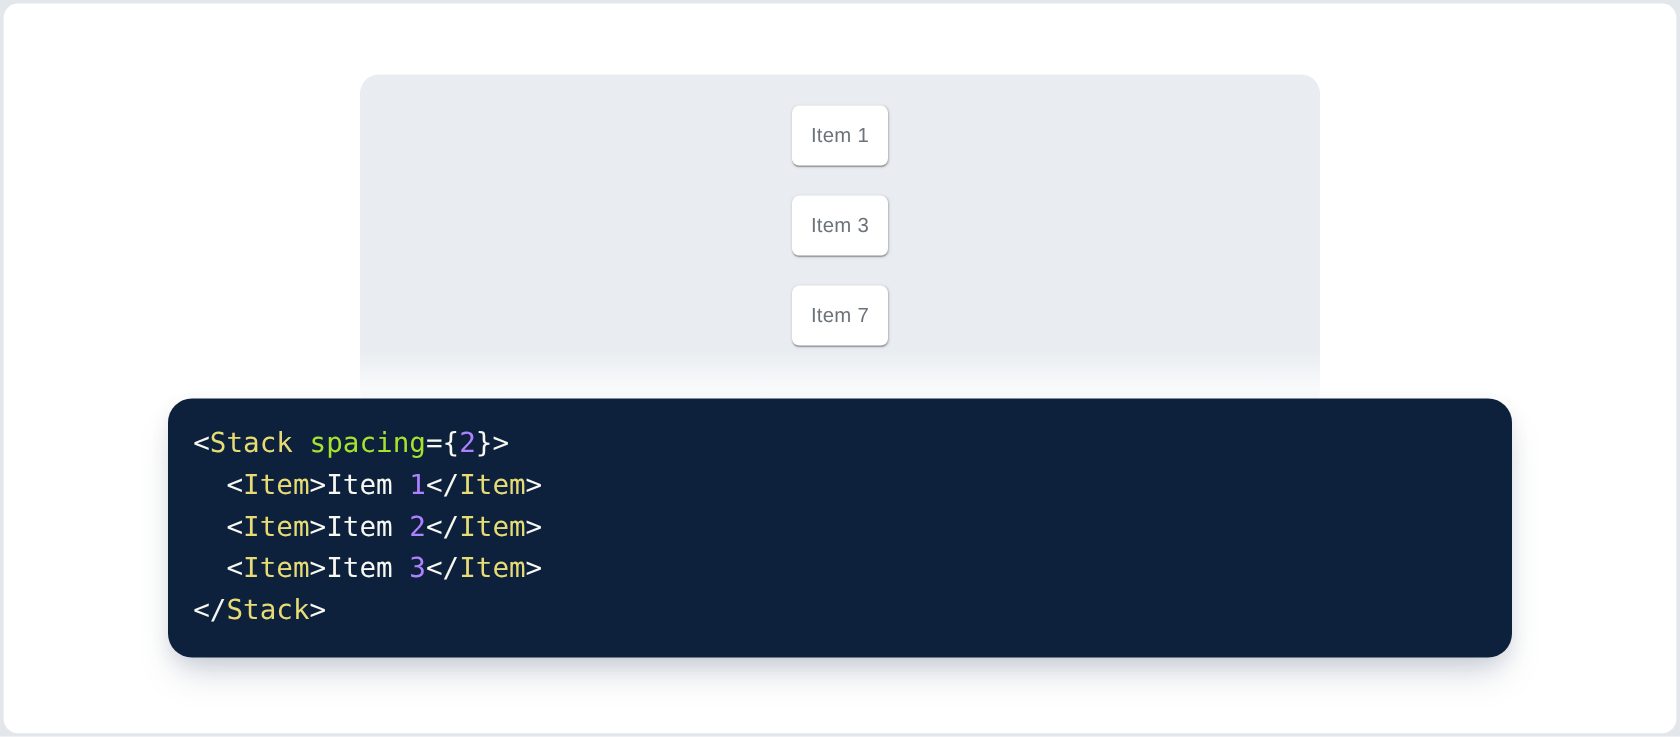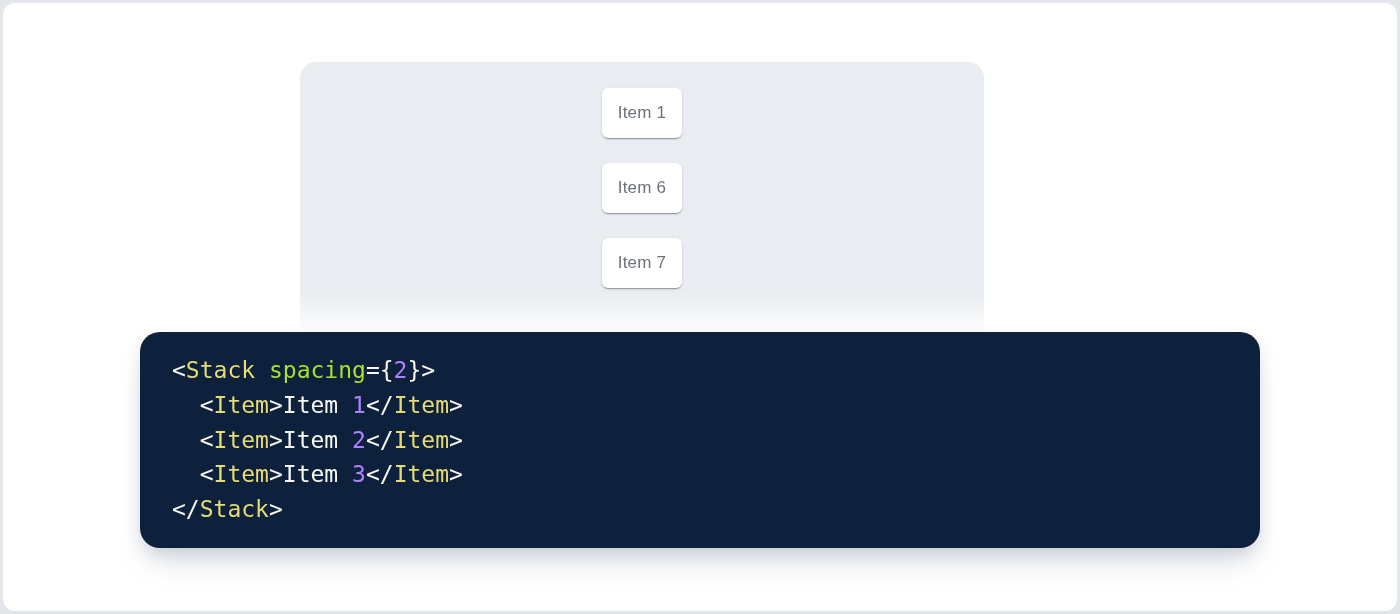--- a/index.html
+++ b/index.html
@@ -16,21 +16,21 @@
   .card {
     position: absolute;
     left: 3px; top: 3px; right: 3px; bottom: 3px;
     background: var(--card_bg, #ffffff);
     border-radius: 12px;
   }
   
   .demo-panel {
     position: absolute;
     left: 297px; top: 59px;   
-    width: 684px; height: 278px;
+    width: 800px; height: 278px;
     background: var(--panel_bg, #e9edf1);
     border-radius: 16px;
   }
   .demo-panel::after {       
     content: "";
     position: absolute;
     left: 0; right: 0; bottom: 0;
     height: 48px;
     background: linear-gradient(to bottom, rgba(255,255,255,0), var(--card_bg, #ffffff) 92%);
     pointer-events: none;
@@ -63,21 +63,21 @@
     position: absolute;
     left: 137px; top: 329px;   
     width: 1120px; height: 216px;
     background: var(--code_bg, #0d203c);
     border-radius: 20px;
     box-shadow: 0 18px 30px -8px rgba(90,105,130,0.28),
                 0 6px 14px rgba(90,105,130,0.12);
   }
   .code {
     position: absolute;
-    left: 32px; top: 21px;
+    left: 21px; top: 21px;
     font-family: "DejaVu Sans Mono", "Liberation Mono", monospace;
     font-size: 23px;
     line-height: 34.8px;
     white-space: pre;
   }
   .tok-punctuation { color: var(--tok_punctuation, #f8f8f2); }
   .tok-tag         { color: var(--tok_tag, #e6db74); }
   .tok-attr_name   { color: var(--tok_attr_name, #a6e22e); }
   .tok-number      { color: var(--tok_number, #ae81ff); }
   .tok-plain       { color: var(--tok_plain, #f8f8f2); }
@@ -85,21 +85,21 @@
 </head>
 <body>
 
 <div class="page">
   <div class="card">
 
     <div class="demo-panel">
       <div class="stack">
 
       <div class="stack-item">Item 1</div>
-          <div class="stack-item">Item 6</div>
+          <div class="stack-item">Item 3</div>
           <div class="stack-item">Item 7</div>
         </div>
     </div>
 
     <div class="code-block">
       <pre class="code"><div class="code-line"><span class="tok-punctuation">&lt;</span><span class="tok-tag">Stack</span><span class="tok-plain"> </span><span class="tok-attr_name">spacing</span><span class="tok-punctuation">={</span><span class="tok-number">2</span><span class="tok-punctuation">}&gt;</span></div><div class="code-line"><span class="tok-plain">  </span><span class="tok-punctuation">&lt;</span><span class="tok-tag">Item</span><span class="tok-punctuation">&gt;</span><span class="tok-plain">Item </span><span class="tok-number">1</span><span class="tok-punctuation">&lt;/</span><span class="tok-tag">Item</span><span class="tok-punctuation">&gt;</span></div><div class="code-line"><span class="tok-plain">  </span><span class="tok-punctuation">&lt;</span><span class="tok-tag">Item</span><span class="tok-punctuation">&gt;</span><span class="tok-plain">Item </span><span class="tok-number">2</span><span class="tok-punctuation">&lt;/</span><span class="tok-tag">Item</span><span class="tok-punctuation">&gt;</span></div><div class="code-line"><span class="tok-plain">  </span><span class="tok-punctuation">&lt;</span><span class="tok-tag">Item</span><span class="tok-punctuation">&gt;</span><span class="tok-plain">Item </span><span class="tok-number">3</span><span class="tok-punctuation">&lt;/</span><span class="tok-tag">Item</span><span class="tok-punctuation">&gt;</span></div><div class="code-line"><span class="tok-punctuation">&lt;/</span><span class="tok-tag">Stack</span><span class="tok-punctuation">&gt;</span></div></pre>
     </div>
 
   </div>
 </div>

